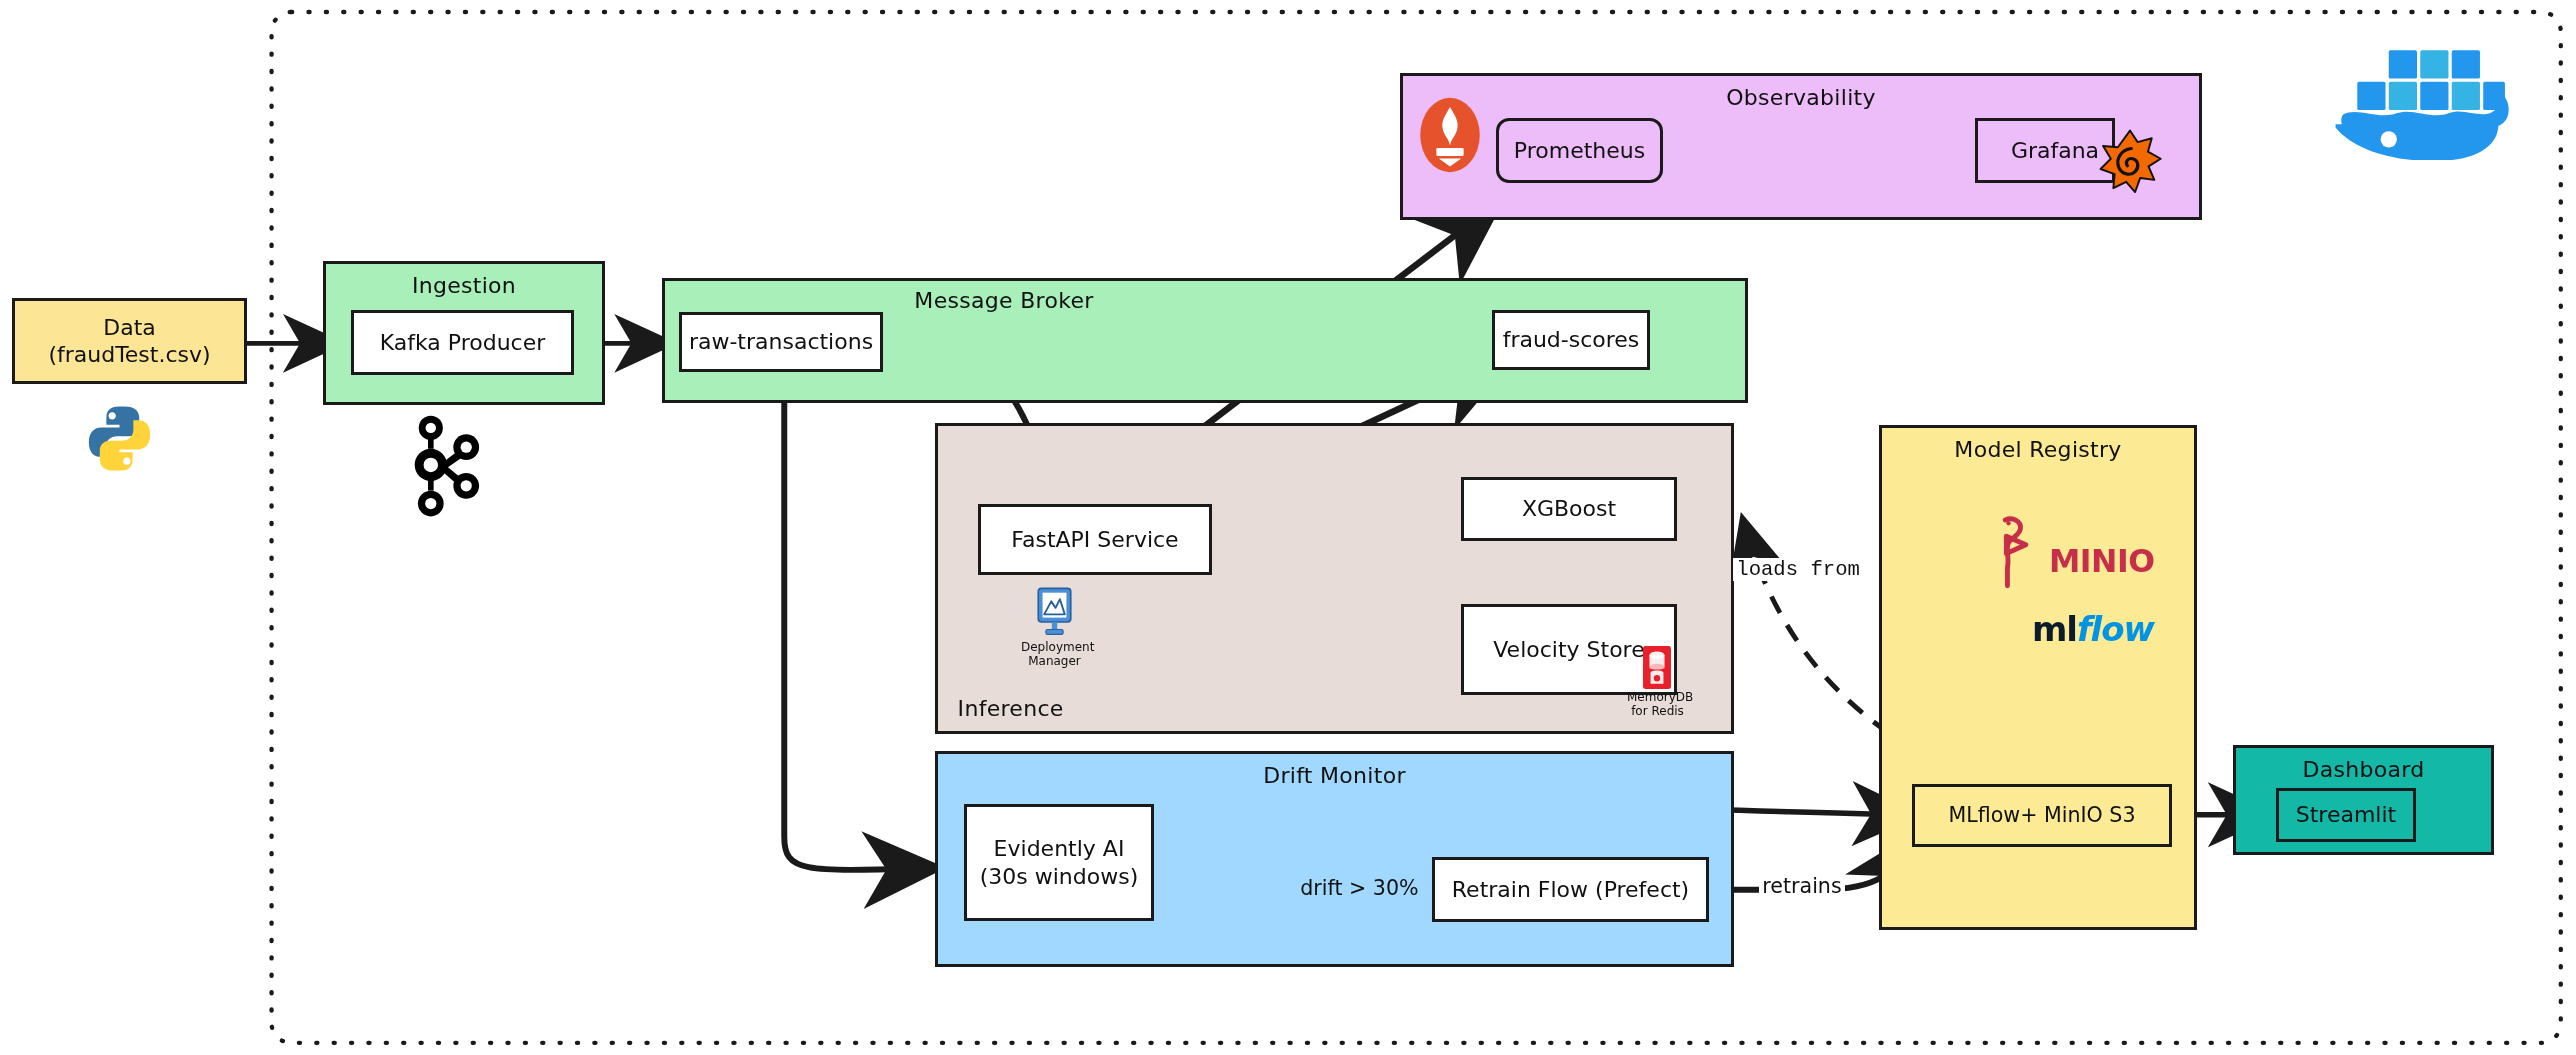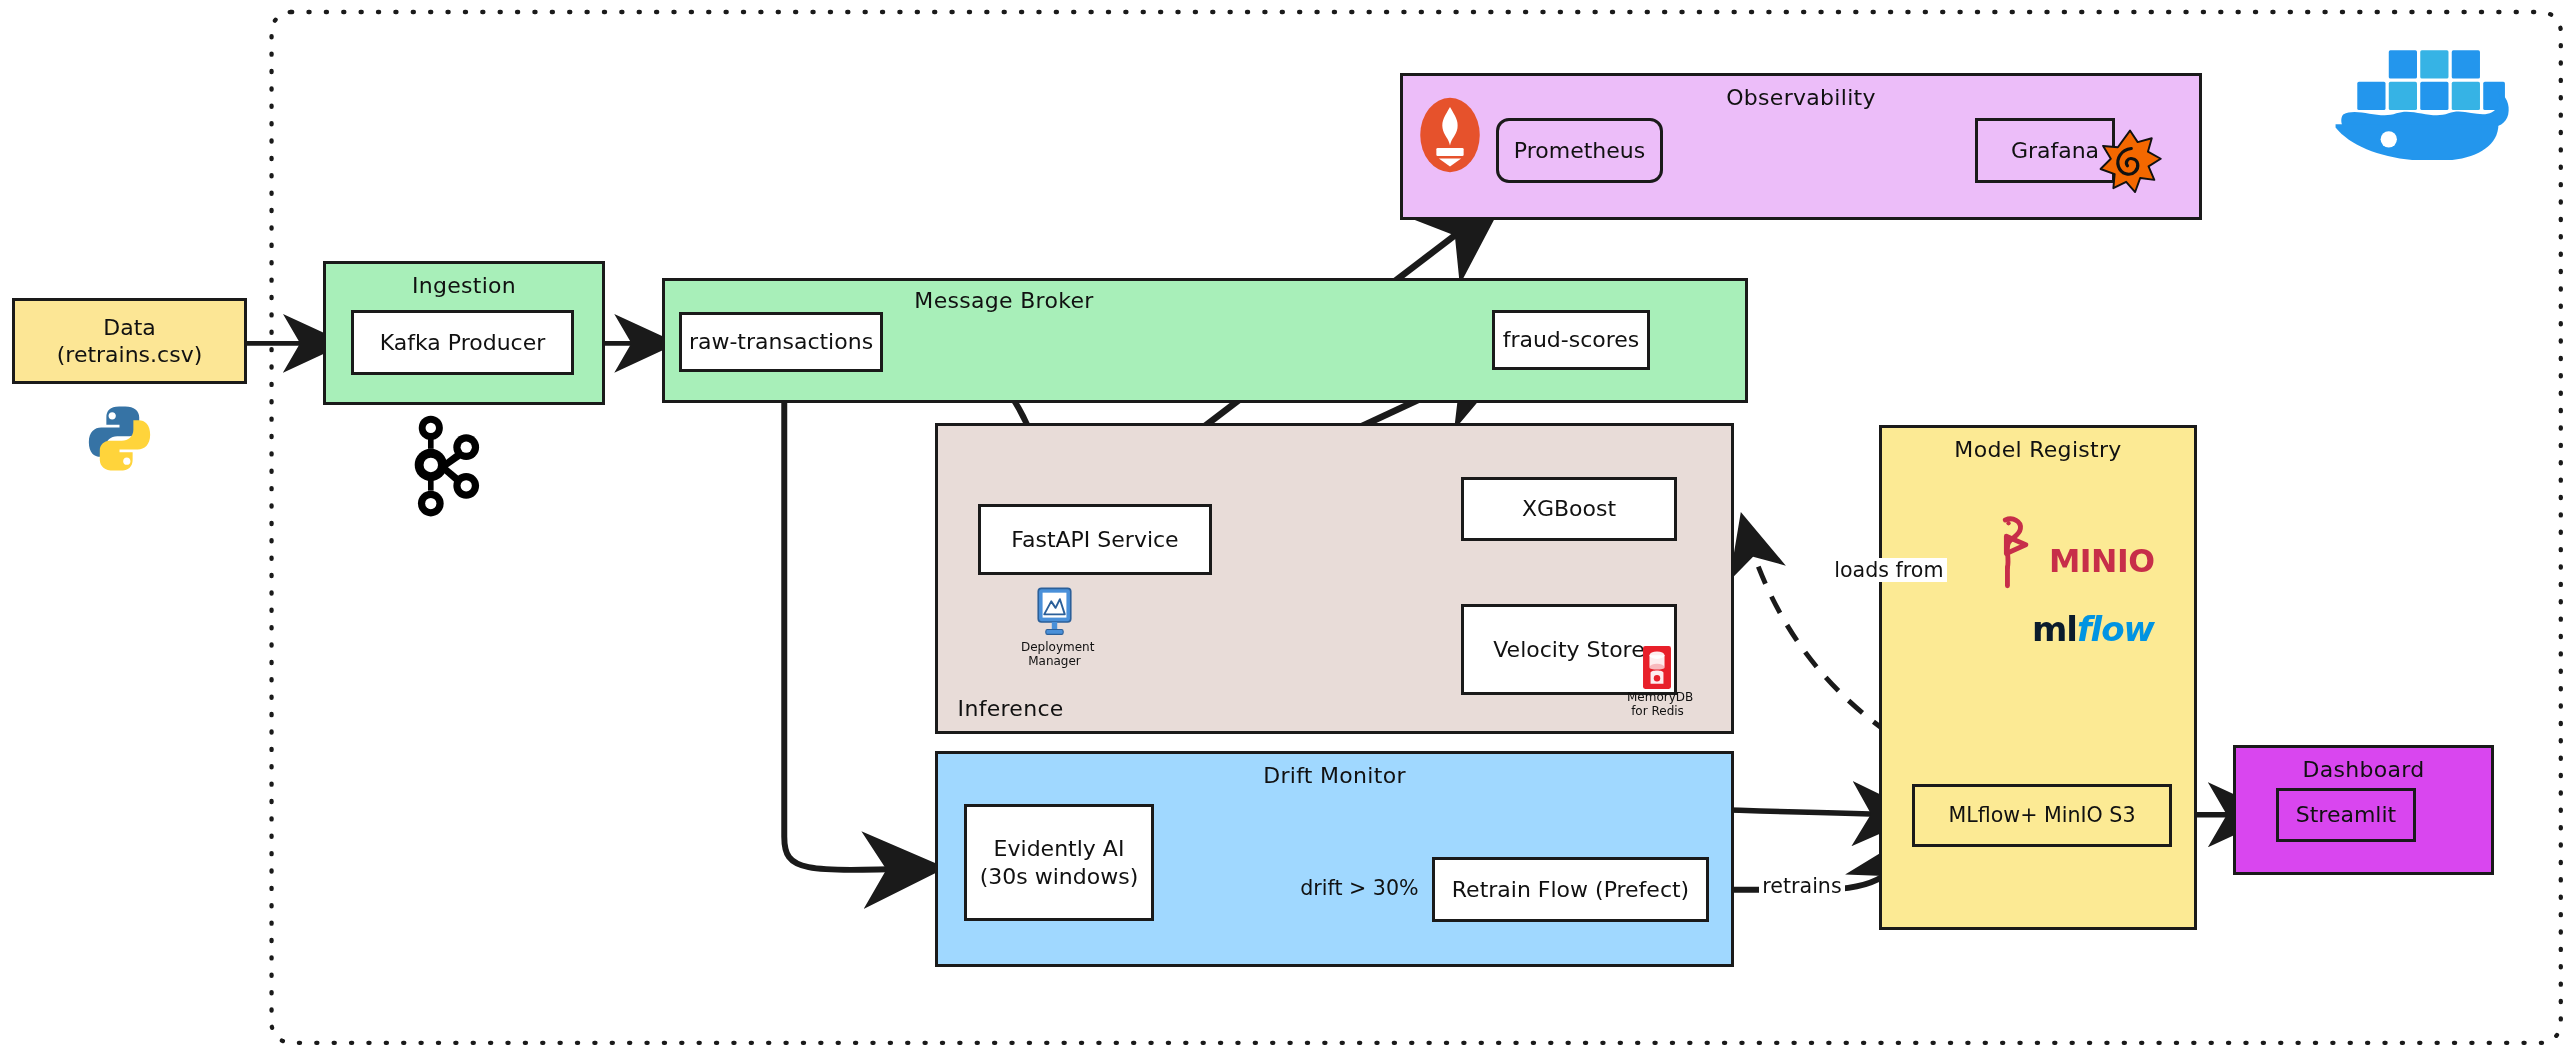--- a/index.html
+++ b/index.html
@@ -112,27 +112,27 @@
   </div>
 
   <div class="group" style="left:935px;top:751px;width:799px;height:216px;background:#a0d8ff;">
     <div class="grp-title">Drift Monitor</div>
   </div>
 
   <div class="group" style="left:1879px;top:425px;width:318px;height:505px;background:#fcea94;">
     <div class="grp-title">Model Registry</div>
   </div>
 
-  <div class="group" style="left:2233px;top:745px;width:261px;height:130px;background:#d946ef;">
+  <div class="group" style="left:2233px;top:745px;width:261px;height:110px;background:#14b8a6;">
     <div class="grp-title">Dashboard</div>
   </div>
 
   <div class="node" style="left:12px;top:298px;width:235px;height:86px;background:#fce695;flex-direction:column;">
     <span>Data</span>
-    <span>(retrains.csv)</span>
+    <span>(fraudTest.csv)</span>
   </div>
 
   <div class="node" style="left:679px;top:312px;width:204px;height:60px;">
     <span>raw-transactions</span>
   </div>
 
   <div class="node" style="left:351px;top:310px;width:223px;height:65px;">
     <span>Kafka Producer</span>
   </div>
 
@@ -170,21 +170,21 @@
   </div>
 
   <div class="node tinted" style="left:1912px;top:784px;width:260px;height:63px;font-size:20.6px;">
     <span>MLflow+ MinIO S3</span>
   </div>
 
   <div class="node tinted" style="left:2276px;top:788px;width:140px;height:54px;">
     <span>Streamlit</span>
   </div>
 
-  <div class="edge-label" style="left:1831px;top:558px;">loads from</div>
+  <div class="edge-label" style="left:1733px;top:558px;font-family:Liberation Mono, monospace;">loads from</div>
 
   <div class="edge-label ontint" style="left:1290px;top:876px;">drift &gt; 30%</div>
 
   <div class="edge-label" style="left:1759px;top:874px;">retrains</div>
 
   <div class="logo" style="left:2319px;top:46px;width:196px;height:114px;">
     <svg viewBox="0 0 360 210" width="196" height="114">
       <g fill="#2396ed">
         <rect x="128" y="8" width="52" height="52" rx="3"></rect>
         <rect x="186" y="8" width="52" height="52" rx="3" fill="#36b3e5"></rect>

